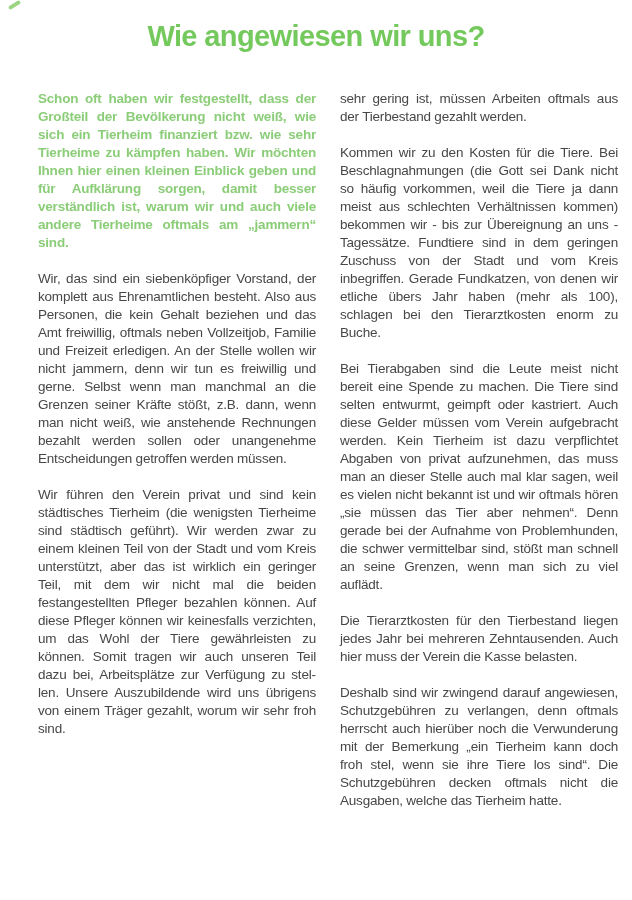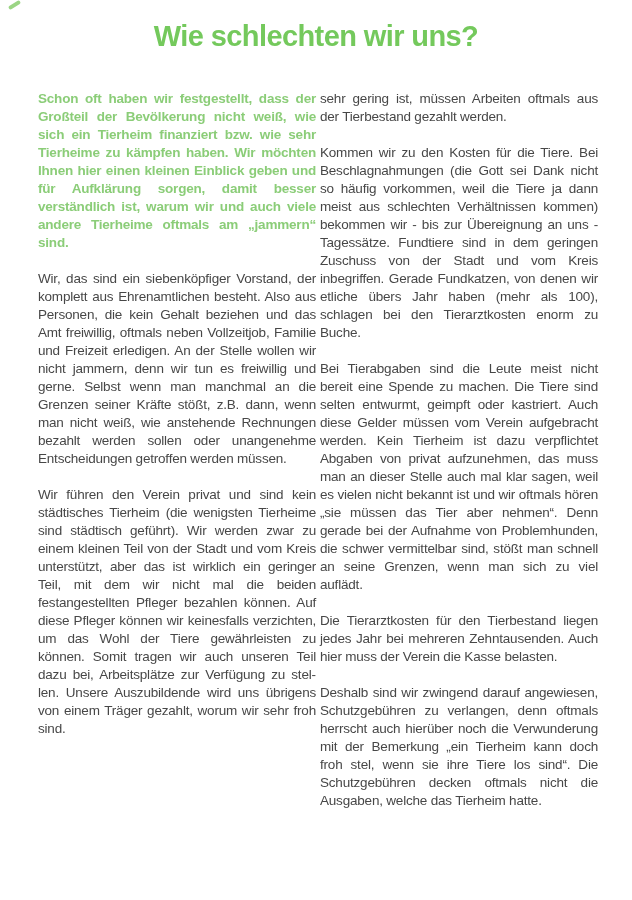--- a/index.html
+++ b/index.html
@@ -40,21 +40,21 @@
     line-height: 36px;
     font-weight: 700;
     letter-spacing: -0.6px;
     color: var(--accent, #74c95c);
   }
   .columns {
     position: absolute;
     top: 90px;
     left: 38px;
     display: flex;
-    gap: 4px;
+    gap: 24px;
     justify-content: flex-end;
   }
   .column {
     width: 278px;
     font-size: 13.5px;
     line-height: 18px;
     letter-spacing: -0.2px;
     color: var(--body-text, #474747);
     text-align: justify;
     text-align-last: left;
@@ -67,21 +67,21 @@
     font-weight: 700;
   }
 </style>
 </head>
 <body>
 
 <div class="page">
 
   <div class="corner-mark"></div>
 
-  <h1 class="page-title">Wie schlechten wir uns?</h1>
+  <h1 class="page-title">Wie angewiesen wir uns?</h1>
 
   <div class="columns">
 
     <div class="column">
       <p class="intro">Schon oft haben wir festgestellt, dass der Großteil der Bevölkerung nicht weiß, wie sich ein Tierheim finanziert bzw. wie sehr Tierheime zu kämpfen haben. Wir möchten Ihnen hier einen kleinen Einblick geben und für Aufklä­rung sorgen, damit besser verständlich ist, warum wir und auch viele andere Tierheime oftmals am „jammern“ sind.</p>
       <p>Wir, das sind ein siebenköpfiger Vorstand, der komplett aus Ehrenamtlichen besteht. Also aus Personen, die kein Gehalt beziehen und das Amt freiwillig, oftmals neben Voll­zeitjob, Familie und Freizeit erledigen. An der Stelle wollen wir nicht jammern, denn wir tun es freiwillig und gerne. Selbst wenn man manchmal an die Grenzen seiner Kräfte stößt, z.B. dann, wenn man nicht weiß, wie anstehende Rechnungen bezahlt werden sol­len oder unangenehme Entscheidungen ge­troffen werden müssen.</p>
       <p>Wir führen den Verein privat und sind kein städtisches Tierheim (die wenigsten Tierhei­me sind städtisch geführt). Wir werden zwar zu einem kleinen Teil von der Stadt und vom Kreis unterstützt, aber das ist wirklich ein ge­ringer Teil, mit dem wir nicht mal die beiden festangestellten Pfleger bezahlen können. Auf diese Pfleger können wir keinesfalls verzich­ten, um das Wohl der Tiere gewährleisten zu können. Somit tragen wir auch unseren Teil dazu bei, Arbeitsplätze zur Verfügung zu stel­len. Unsere Auszubildende wird uns übrigens von einem Träger gezahlt, worum wir sehr froh sind.</p>
     </div>
 
     <div class="column">

